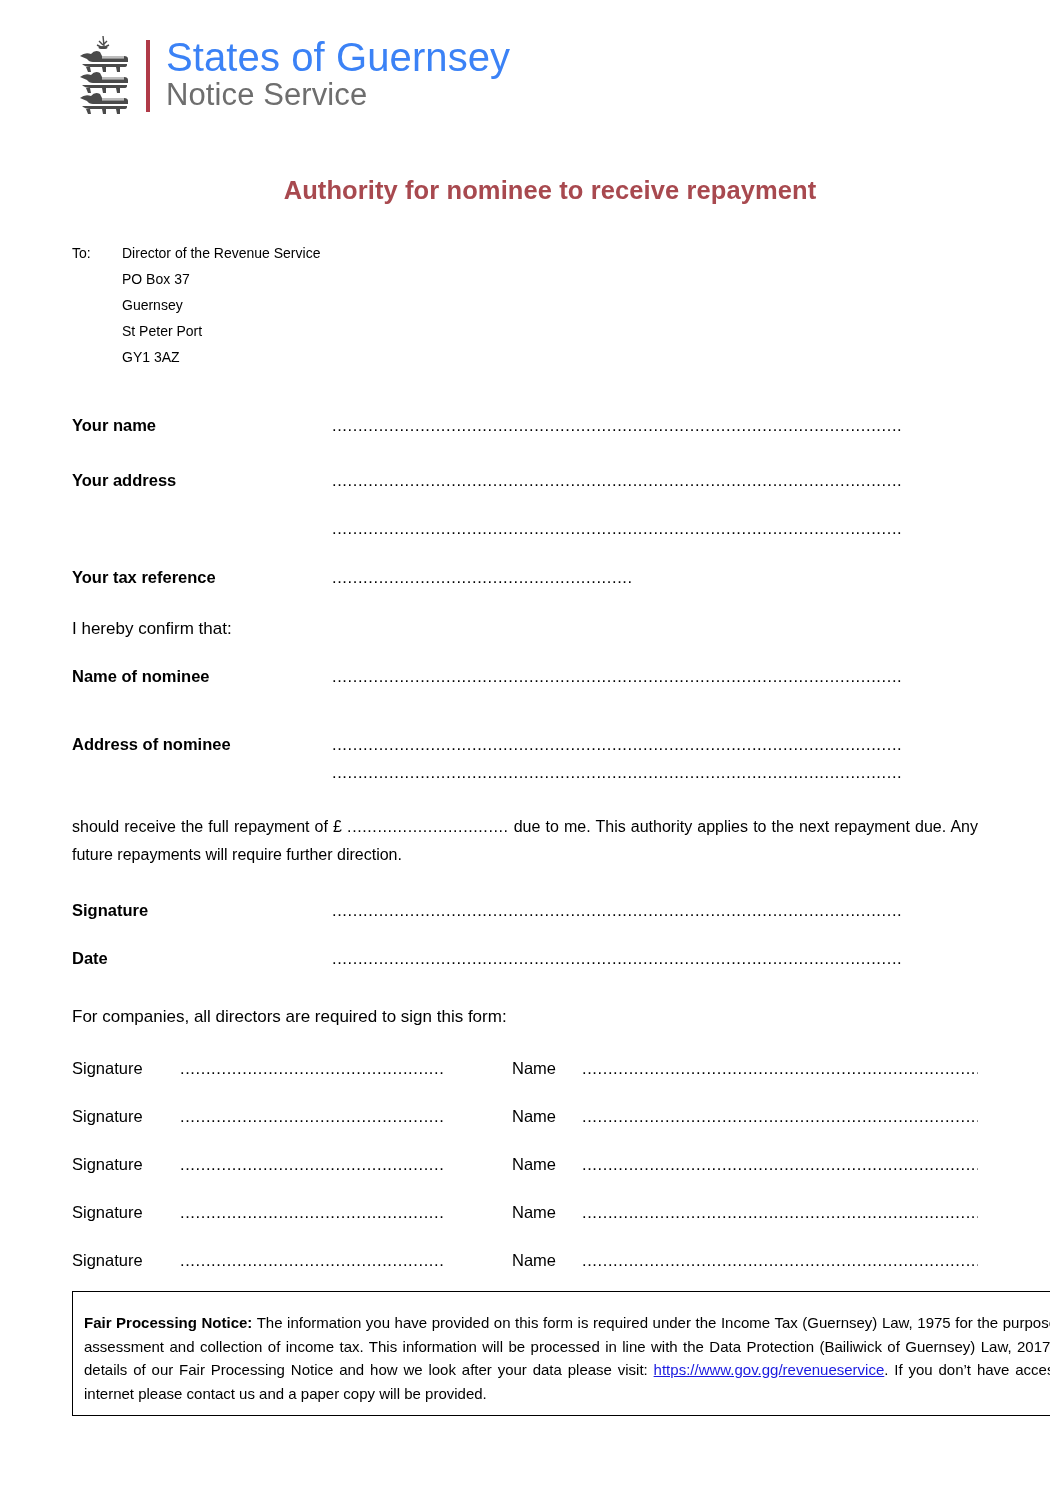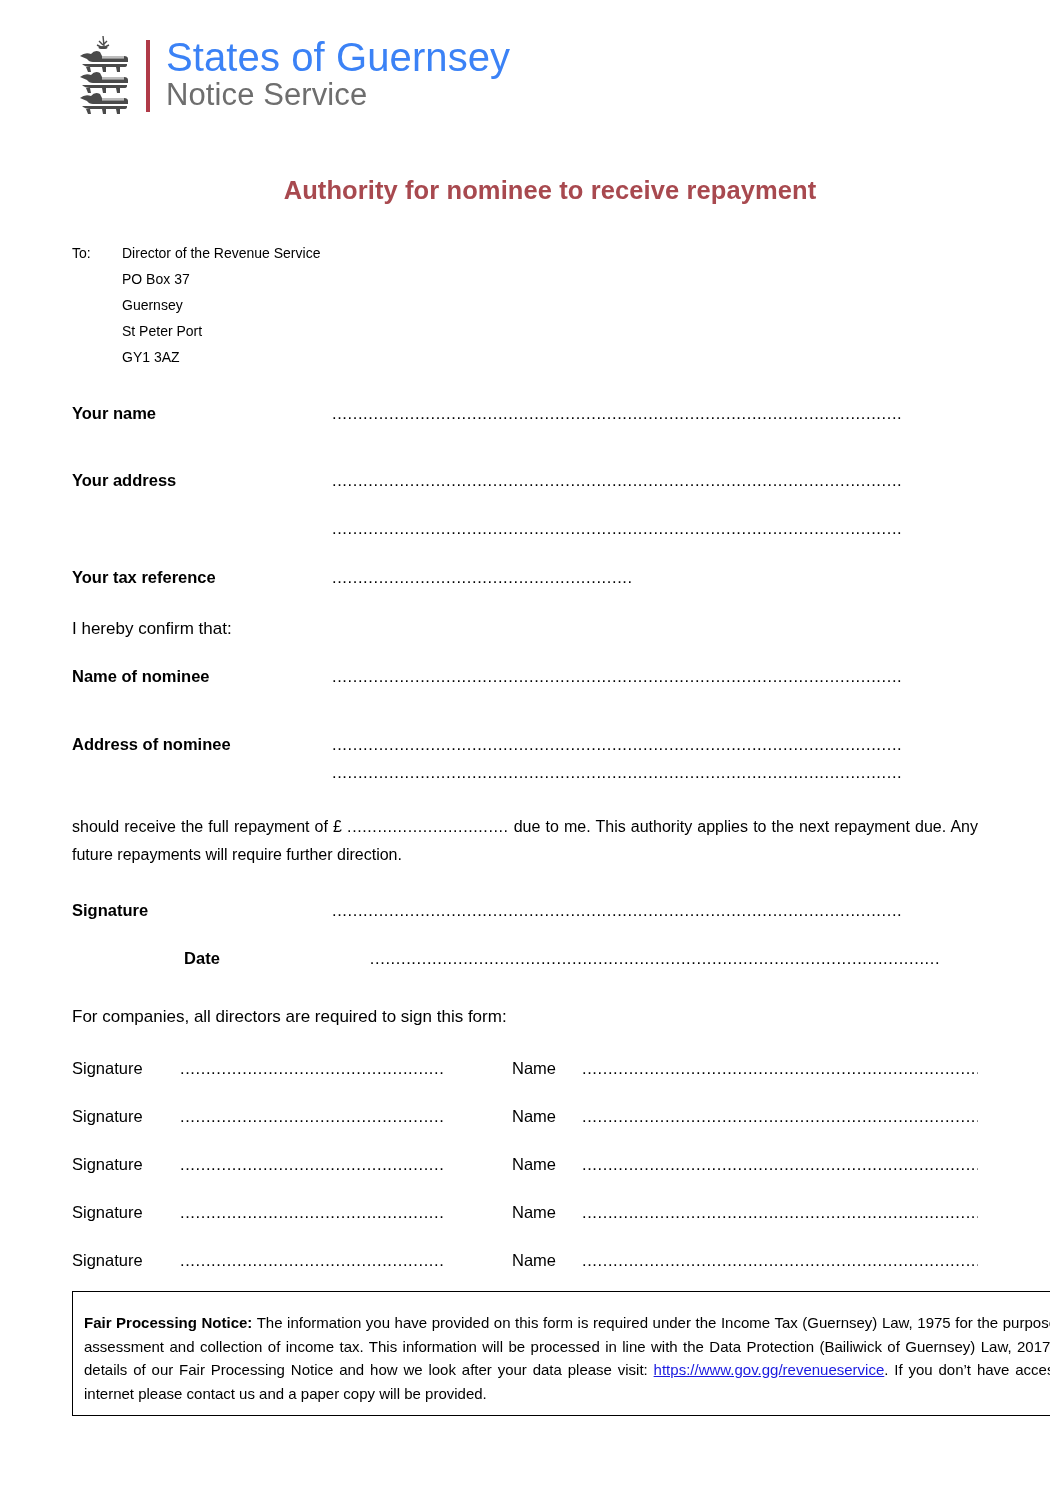--- a/index.html
+++ b/index.html
@@ -255,21 +255,21 @@
     <div class="addr-row">
       <div class="addr-to">To:</div>
       <div class="addr-text">Director of the Revenue Service</div>
     </div>
     <div class="addr-indent">PO Box 37</div>
     <div class="addr-indent">Guernsey</div>
     <div class="addr-indent">St Peter Port</div>
     <div class="addr-indent">GY1 3AZ</div>
   </div>
 
-  <div class="frow" style="top:404px;">
+  <div class="frow" style="top:416px;">
     <div class="lbl">Your name</div>
     <div class="dots">..............................................................................................................</div>
   </div>
 
   <div class="frow" style="top:471px;">
     <div class="lbl">Your address</div>
     <div class="dots">..............................................................................................................</div>
   </div>
   <div class="frow" style="top:519px;">
     <div class="lbl"></div>
@@ -301,21 +301,21 @@
     <span>should receive the full repayment of £</span>
     <span class="inline-dots">................................</span>
     <span>due to me.   This authority applies to the next repayment due.  Any future repayments will require further direction.</span>
   </div>
 
   <div class="frow" style="top:901px;">
     <div class="lbl">Signature</div>
     <div class="dots">..............................................................................................................</div>
   </div>
 
-  <div class="frow" style="top:949px;text-align:center;">
+  <div class="frow" style="top:949px;">
     <div class="lbl">Date</div>
     <div class="dots">..............................................................................................................</div>
   </div>
 
   <div class="plain-line" style="top:1007px;">For companies, all directors are required to sign this form:</div>
 
   <div class="drow" style="top:1059px;">
     <div class="dlbl sig">Signature</div>
     <div class="ddots-a">...................................................</div>
     <div class="dlbl nam">Name</div>

